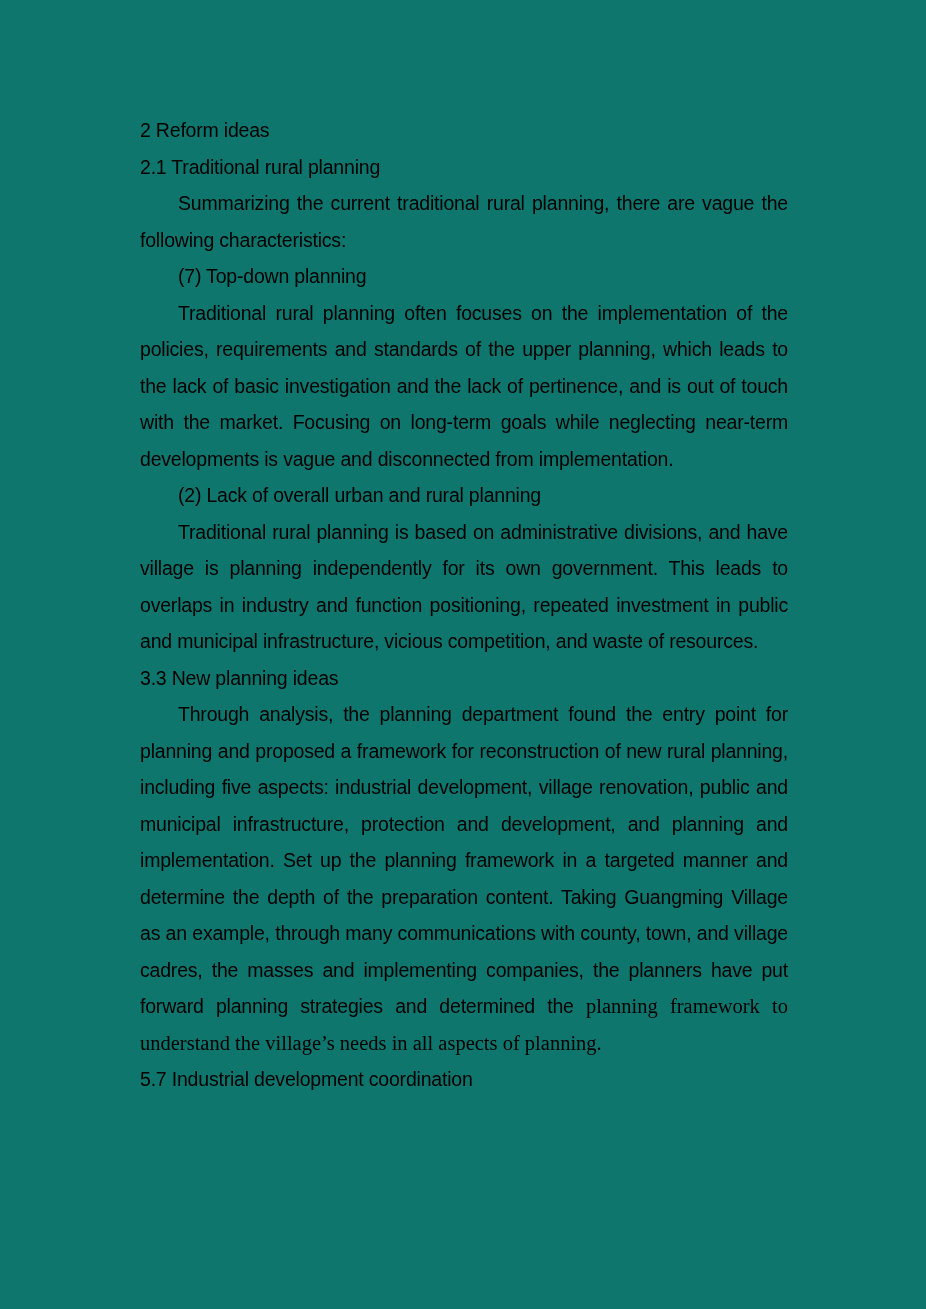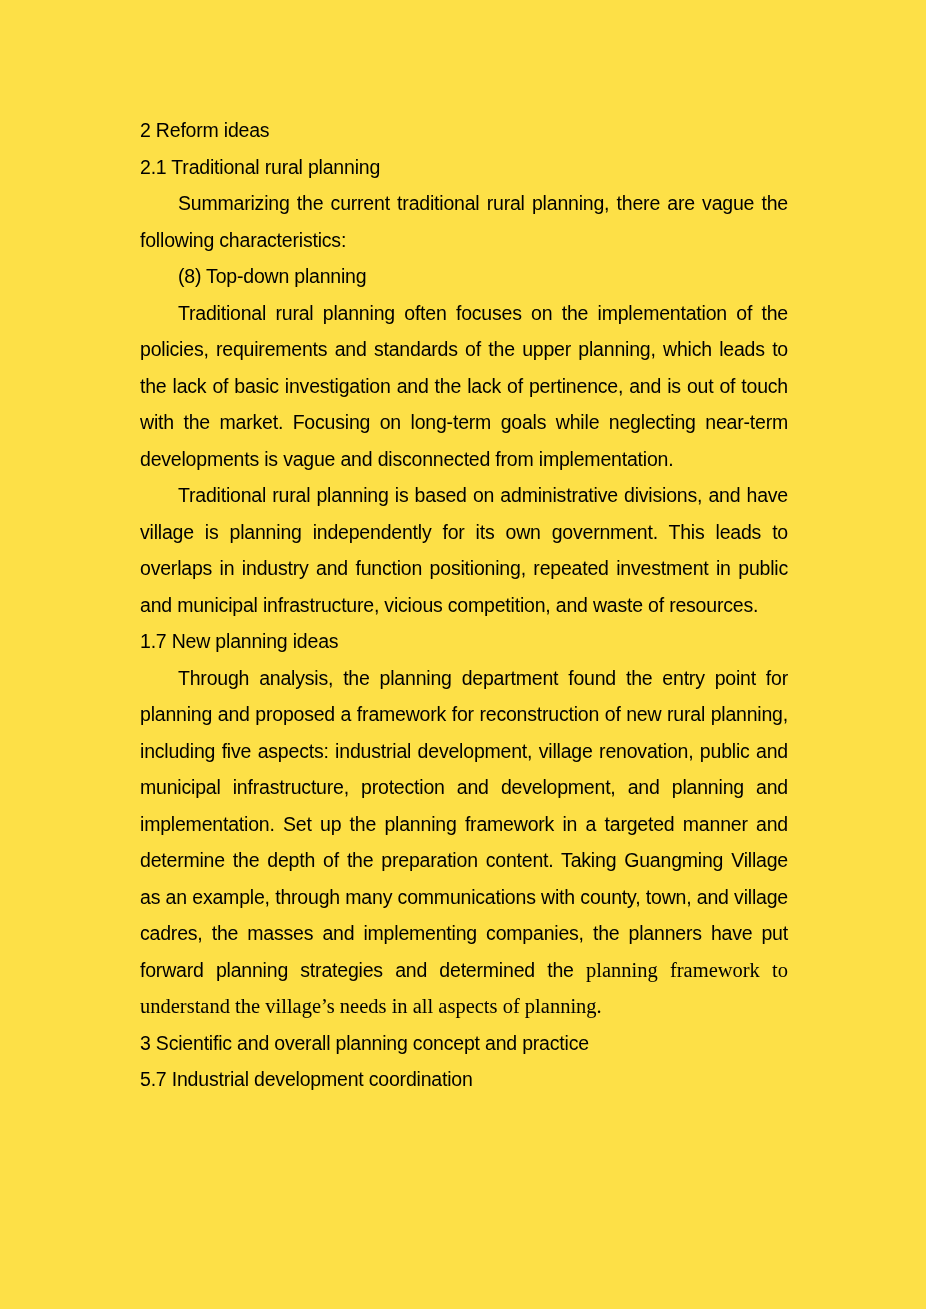--- a/index.html
+++ b/index.html
@@ -4,21 +4,21 @@
 <style>
   html, body {
     margin: 0;
     padding: 0;
     background: #ffffff;
   }
   .page {
     position: relative;
     width: 926px;
     height: 1309px;
-    background: #fde047;
+    background: #0f766e;
     color: #000000;
     overflow: hidden;
   }
   .content {
     position: absolute;
     left: 140px;
     top: 112px;
     width: 648px;
     font-family: "Liberation Sans", sans-serif;
     font-size: 19.5px;
@@ -52,30 +52,30 @@
 
 <div class="page">
   <div class="content">
 
     <p class="heading">2 Reform ideas</p>
 
     <p class="heading">2.1 Traditional rural planning</p>
 
     <p class="para">Summarizing the current traditional rural planning, there are vague the following characteristics:</p>
 
-    <p class="list-item">(8) Top-down planning</p>
+    <p class="list-item">(7) Top-down planning</p>
 
     <p class="para">Traditional rural planning often focuses on the implementation of the policies, requirements and standards of the upper planning, which leads to the lack of basic investigation and the lack of pertinence, and is out of touch with the market. Focusing on long-term goals while neglecting near-term developments is vague and disconnected from implementation.</p>
 
+    <p class="list-item">(2) Lack of overall urban and rural planning</p>
 
     <p class="para">Traditional rural planning is based on administrative divisions, and have village is planning independently for its own government. This leads to overlaps in industry and function positioning, repeated investment in public and municipal infrastructure, vicious competition, and waste of resources.</p>
 
-    <p class="heading">1.7 New planning ideas</p>
+    <p class="heading">3.3 New planning ideas</p>
 
     <p class="para"><span>Through analysis, the planning department found the entry point for planning and proposed a framework for reconstruction of new rural planning, including five aspects: industrial development, village renovation, public and municipal infrastructure, protection and development, and planning and implementation.  Set up the planning framework in a targeted manner and determine the depth of the preparation content. Taking Guangming Village as an example, through many communications with county, town, and village cadres, the masses and implementing companies, the planners have put forward planning strategies and determined the </span><span class="serif-run">planning framework to understand the village’s needs in all aspects of planning.</span></p>
 
-    <p class="heading">3 Scientific and overall planning concept and practice</p>
 
     <p class="heading">5.7 Industrial development coordination</p>
 
 
   </div>
 </div>
 
 </body></html>

